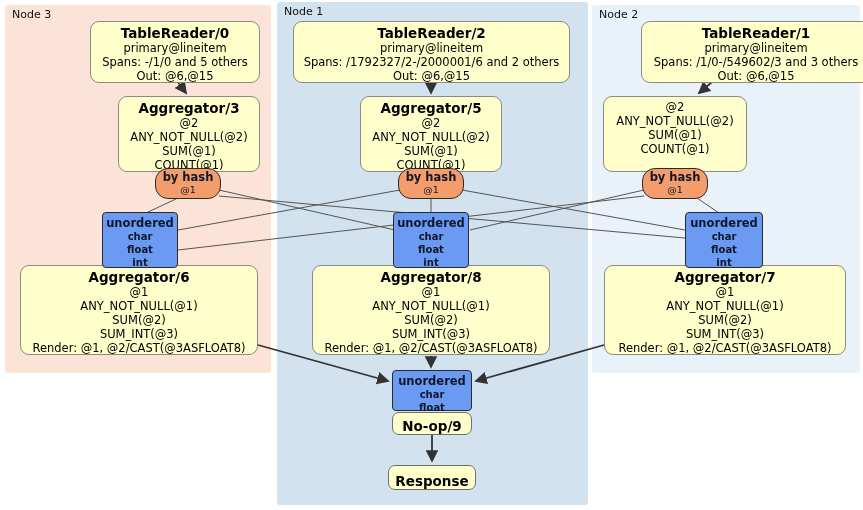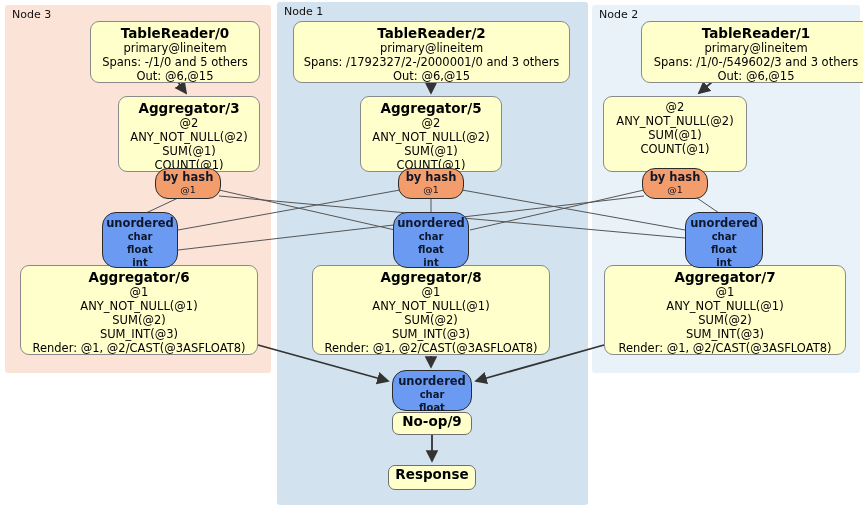--- a/index.html
+++ b/index.html
@@ -24,28 +24,28 @@
   }
   .proc-title { font-weight: bold; font-size: 13.5px; line-height: 16px; white-space: nowrap; }
   .proc-line  { font-size: 11.5px; line-height: 14px; white-space: nowrap; }
   .router, .sync {
     position: absolute; z-index: 3; text-align: center; color: #0f172a;
     border: 1.4px solid #2b2b2b;
   }
   .router { background: #f49d6c; border-radius: 13px; padding-top: 2px; }
   .router-label { font-weight: bold; font-size: 11.5px; line-height: 13px; }
   .router-detail { font-size: 9.5px; line-height: 11px; }
-  .sync { background: #6a9af2; border-radius: 14px; padding-top: 4px; }
+  .sync { background: #6a9af2; border-radius: 4px; padding-top: 4px; }
   .sync-label { font-weight: bold; font-size: 11.5px; line-height: 13px; }
   .sync-line { font-size: 10px; line-height: 13px; font-weight: bold; }
   .terminal {
     position: absolute; z-index: 2; background: #ffffcc;
     border: 1px solid #6e6e6e; border-radius: 7px; text-align: center;
     font-weight: bold; font-size: 13.5px; color: #000;
-    display: flex; align-items: flex-start; justify-content: center;
+    display: flex; align-items: flex-end; justify-content: center;
   }
 </style>
 </head>
 <body>
 
 <div class="canvas">
 
   <div class="region region-node3">
     <div class="region-label">Node 3</div>
   </div>
@@ -102,21 +102,21 @@
     <div class="proc-line">@1</div>
     <div class="proc-line">ANY_NOT_NULL(@1)</div>
     <div class="proc-line">SUM(@2)</div>
     <div class="proc-line">SUM_INT(@3)</div>
     <div class="proc-line">Render: @1, @2/CAST(@3ASFLOAT8)</div>
   </div>
 
   <div class="proc" style="left:293px; top:21px; width:277px; height:62px;">
     <div class="proc-title">TableReader/2</div>
     <div class="proc-line">primary@lineitem</div>
-    <div class="proc-line">Spans: /1792327/2-/2000001/0 and 3 others</div>
+    <div class="proc-line">Spans: /1792327/2-/2000001/6 and 2 others</div>
     <div class="proc-line">Out: @6,@15</div>
   </div>
   <div class="proc" style="left:360px; top:96px; width:142px; height:76px;">
     <div class="proc-title">Aggregator/5</div>
     <div class="proc-line">@2</div>
     <div class="proc-line">ANY_NOT_NULL(@2)</div>
     <div class="proc-line">SUM(@1)</div>
     <div class="proc-line">COUNT(@1)</div>
   </div>
   <div class="proc" style="left:312px; top:265px; width:238px; height:90px;">

